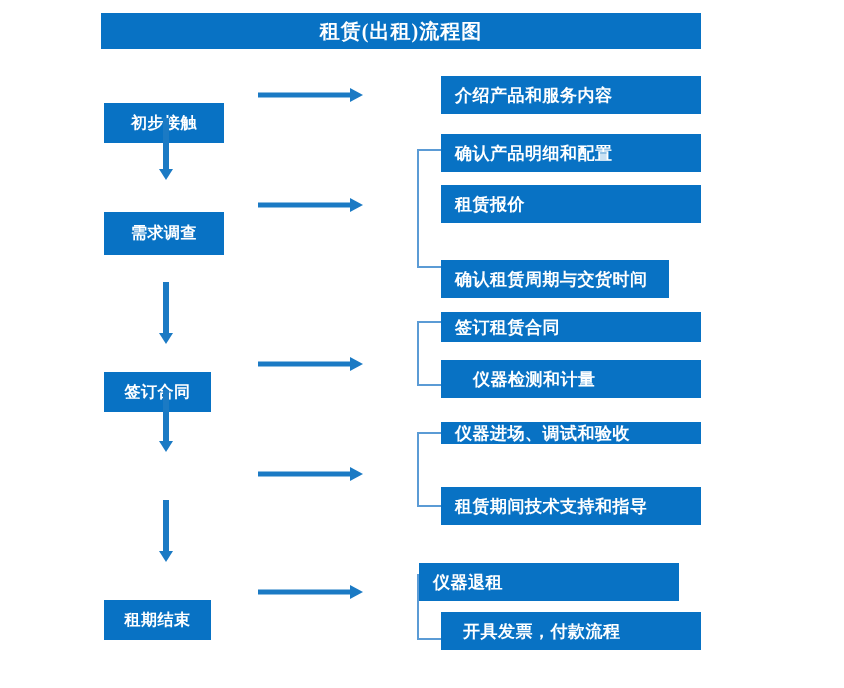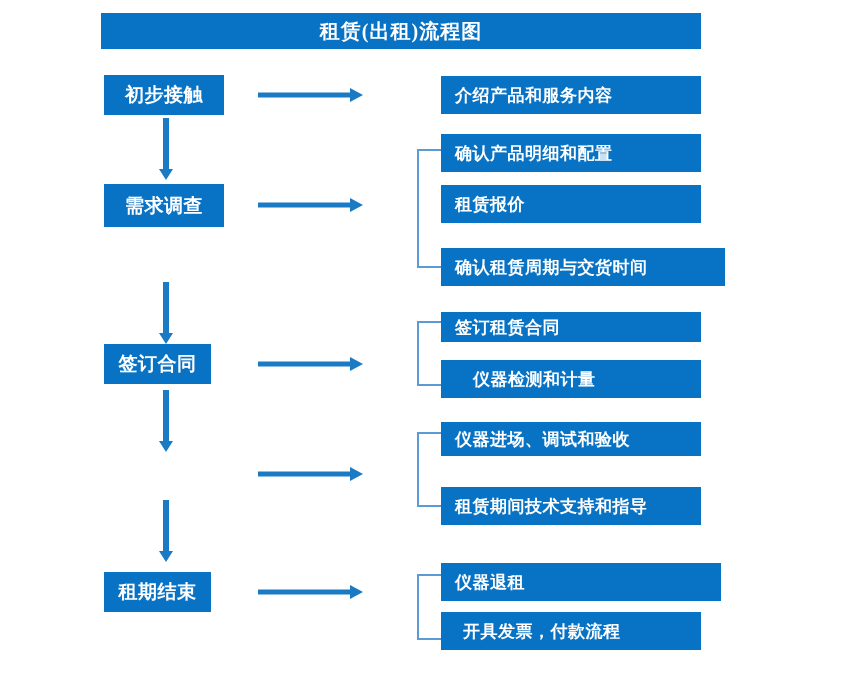--- a/index.html
+++ b/index.html
@@ -31,21 +31,22 @@
     box-sizing: border-box;
     letter-spacing: 0.5px;
   }
   .title-bar {
     justify-content: center;
     font-size: 20px;
     letter-spacing: 1px;
   }
   .stage-box {
     justify-content: center;
-    font-size: 19px;
+    font-size: 16px;
+    margin-top: 28px;
   }
   .detail-box {
     justify-content: flex-start;
     padding-left: 14px;
     font-size: 17px;
   }
   .h-arrow {
     position: absolute;
     height: 20px;
   }
@@ -96,21 +97,21 @@
       <polygon points="92,3 105,10 92,17" fill="#1B7AC4"></polygon>
     </svg>
   </div>
 
   <div class="bracket" style="left:417px; top:149px; width:24px; height:119px;"></div>
 
   <div class="box detail-box" style="left:441px; top:134px; width:260px; height:38px;">确认产品明细和配置</div>
 
   <div class="box detail-box" style="left:441px; top:185px; width:260px; height:38px;text-align:center;">租赁报价</div>
 
-  <div class="box detail-box" style="left:441px; top:248px; width:284px; height:38px;">确认租赁周期与交货时间</div>
+  <div class="box detail-box" style="left:441px; top:260px; width:228px; height:38px;">确认租赁周期与交货时间</div>
 
   <div class="v-arrow" style="left:156px; top:282px; height:62px;">
     <svg width="20" height="62" viewBox="0 0 20 62">
       <line x1="10" y1="0" x2="10" y2="52" stroke="#1B7AC4" stroke-width="6"></line>
       <polygon points="3,51 17,51 10,62" fill="#1B7AC4"></polygon>
     </svg>
   </div>
 
   <div class="box stage-box" style="left:104px; top:344px; width:107px; height:40px;">签订合同</div>
 
@@ -137,21 +138,21 @@
 
   <div class="h-arrow" style="left:258px; top:464px; width:105px;">
     <svg width="105" height="20" viewBox="0 0 105 20">
       <line x1="0" y1="10" x2="93" y2="10" stroke="#1B7AC4" stroke-width="5"></line>
       <polygon points="92,3 105,10 92,17" fill="#1B7AC4"></polygon>
     </svg>
   </div>
 
   <div class="bracket" style="left:417px; top:432px; width:24px; height:75px;"></div>
 
-  <div class="box detail-box" style="left:441px; top:422px; width:260px; height:34px;">仪器进场、调试和验收</div>
+  <div class="box detail-box" style="left:441px; top:422px; width:260px; height:22px;">仪器进场、调试和验收</div>
 
   <div class="box detail-box" style="left:441px; top:487px; width:260px; height:38px;">租赁期间技术支持和指导</div>
 
   <div class="v-arrow" style="left:156px; top:500px; height:62px;">
     <svg width="20" height="62" viewBox="0 0 20 62">
       <line x1="10" y1="0" x2="10" y2="52" stroke="#1B7AC4" stroke-width="6"></line>
       <polygon points="3,51 17,51 10,62" fill="#1B7AC4"></polygon>
     </svg>
   </div>
 
@@ -159,17 +160,17 @@
 
   <div class="h-arrow" style="left:258px; top:582px; width:105px;">
     <svg width="105" height="20" viewBox="0 0 105 20">
       <line x1="0" y1="10" x2="93" y2="10" stroke="#1B7AC4" stroke-width="5"></line>
       <polygon points="92,3 105,10 92,17" fill="#1B7AC4"></polygon>
     </svg>
   </div>
 
   <div class="bracket" style="left:417px; top:574px; width:24px; height:66px;"></div>
 
-  <div class="box detail-box" style="left:441px; top:563px; width:280px; height:38px;">仪器退租</div>
+  <div class="box detail-box" style="left:419px; top:563px; width:260px; height:38px;">仪器退租</div>
 
   <div class="box detail-box" style="left:441px; top:612px; width:260px; height:38px;padding-left:22px;">开具发票，付款流程</div>
 
 </div>
 
 </body></html>

